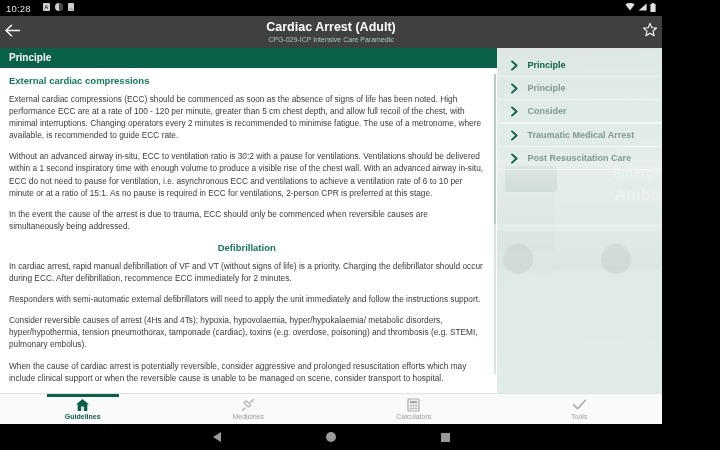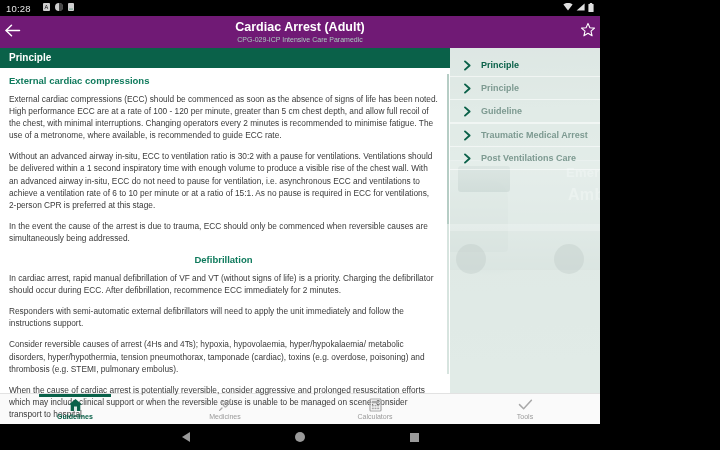--- a/index.html
+++ b/index.html
@@ -1,37 +1,37 @@
 <!DOCTYPE html>
 <html><head>
 <meta charset="utf-8">
 <style>
   * { margin:0; padding:0; box-sizing:border-box; }
   html, body {
     width:720px; height:450px;
     font-family:"Liberation Sans", sans-serif;
     background:#000; overflow:hidden;
   }
-  #app { position:relative; width:600px; height:450px; }
+  #app { position:relative; width:662px; height:450px; }
 
   
   .statusbar {
     height:16px; background:#000; color:#d8d8d8;
     display:flex; align-items:center; padding:0 6px;
     font-size:9px; letter-spacing:.2px;
   }
   .sb-time { font-size:9.5px; color:#e6e6e6; margin-right:7px; }
   .sb-left { display:flex; align-items:center; gap:5px; }
   .sb-spacer { flex:1; }
   .sb-right { display:flex; align-items:center; gap:3px; }
   .sb-ico { display:block; }
 
   
   .header {
-    height:32px; background:#701a75; color:#fff;
+    height:32px; background:#404040; color:#fff;
     display:flex; align-items:center; padding:0 1px; position:relative;
   }
   .hdr-btn {
     width:22px; height:22px; display:flex; align-items:center;
     justify-content:center; flex:0 0 auto;
   }
   .hdr-titles {
     position:absolute; left:0; right:0; top:0; bottom:0;
     display:flex; flex-direction:column; align-items:center;
     justify-content:center; pointer-events:none;
@@ -279,40 +279,40 @@
             </span>
             <span class="nav-label">Principle</span>
           </div>
           <div class="nav-sep"></div>
           <div class="nav-item">
             <span class="nav-chev">
               <svg width="9" height="11" viewBox="0 0 9 11">
                 <path d="M2 1.4 L6.6 5.5 L2 9.6" fill="none" stroke="#0a6149" stroke-width="1.9" stroke-linecap="round" stroke-linejoin="round"></path>
               </svg>
             </span>
-            <span class="nav-label">Guideline</span>
+            <span class="nav-label">Consider</span>
           </div>
           <div class="nav-sep"></div>
           <div class="nav-sep"></div>
           <div class="nav-item">
             <span class="nav-chev">
               <svg width="9" height="11" viewBox="0 0 9 11">
                 <path d="M2 1.4 L6.6 5.5 L2 9.6" fill="none" stroke="#0a6149" stroke-width="1.9" stroke-linecap="round" stroke-linejoin="round"></path>
               </svg>
             </span>
             <span class="nav-label">Traumatic Medical Arrest</span>
           </div>
           <div class="nav-sep"></div>
           <div class="nav-item">
             <span class="nav-chev">
               <svg width="9" height="11" viewBox="0 0 9 11">
                 <path d="M2 1.4 L6.6 5.5 L2 9.6" fill="none" stroke="#0a6149" stroke-width="1.9" stroke-linecap="round" stroke-linejoin="round"></path>
               </svg>
             </span>
-            <span class="nav-label">Post Ventilations Care</span>
+            <span class="nav-label">Post Resuscitation Care</span>
           </div>
           <div class="nav-sep"></div>
         </div>
     </div>
 
   </div>
 
   <div class="tabbar" id="tabbar">
       <div class="tab active">
         <span class="tab-ind"></span>

